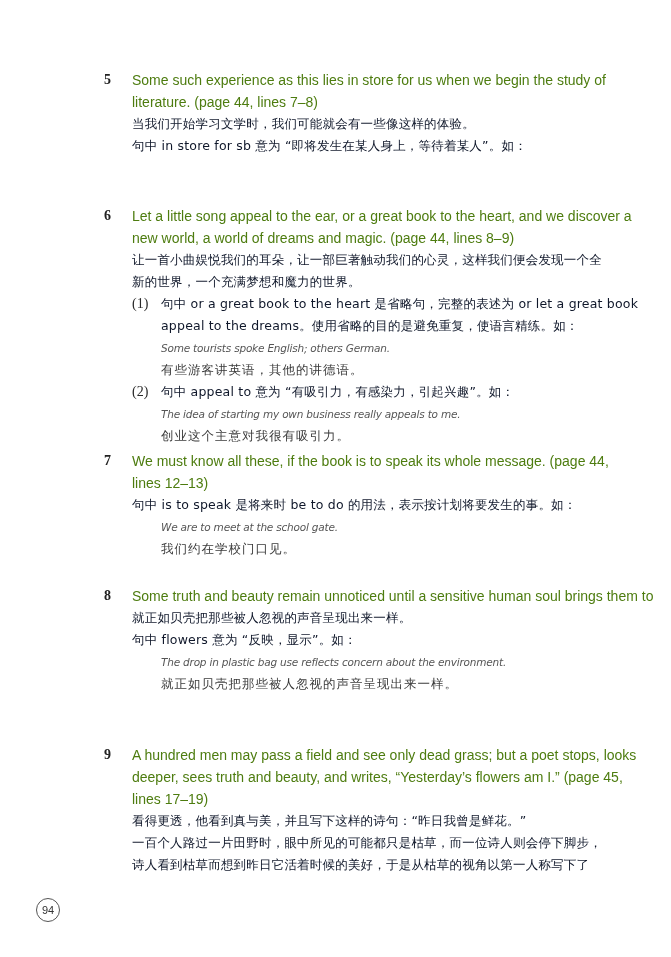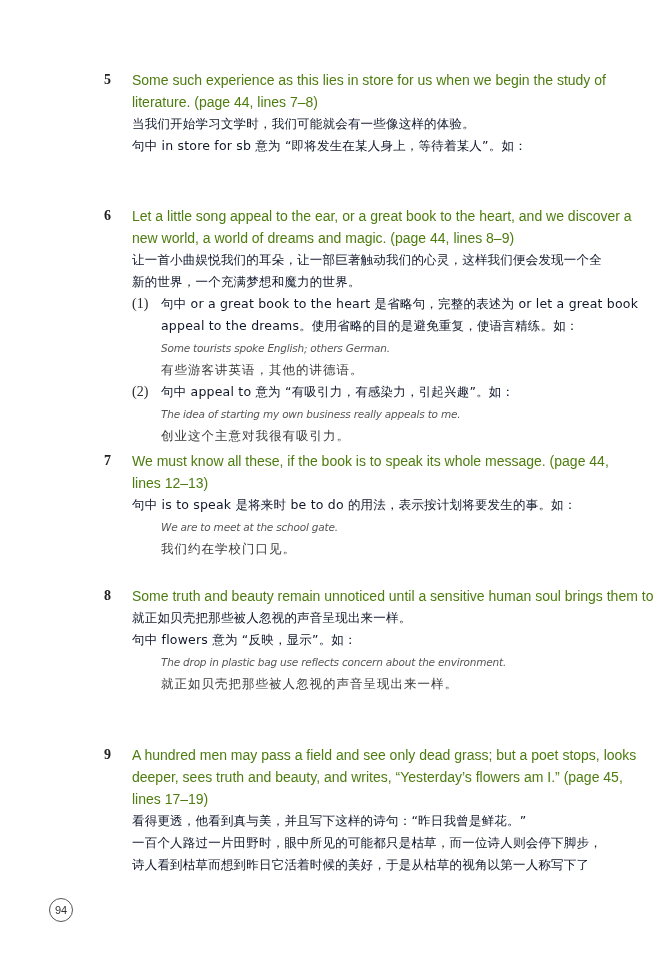--- a/index.html
+++ b/index.html
@@ -28,21 +28,21 @@
       display: block; white-space: nowrap;
       font-family: "DejaVu Serif", serif; font-size: 12.5px; line-height: 22px;
       color: #3a3a3a; letter-spacing: 1px;
     }
     .sub { position: relative; padding-left: 29px; }
     .sub-label {
       position: absolute; left: 0; top: 0;
       font-family: "Liberation Serif", serif; font-size: 14px; line-height: 22px; color: #2a2a2a;
     }
     .page-number {
-      position: absolute; left: 49px; top: 898px; width: 22px; height: 22px;
+      position: absolute; left: 36px; top: 898px; width: 22px; height: 22px;
       border: 1px solid #555; border-radius: 50%;
       font-family: "Liberation Sans", sans-serif; font-size: 11px; line-height: 22px; text-align: center;
       color: #333;
     }
   </style>
 </head>
 <body>
 
 <div class="page">
 

